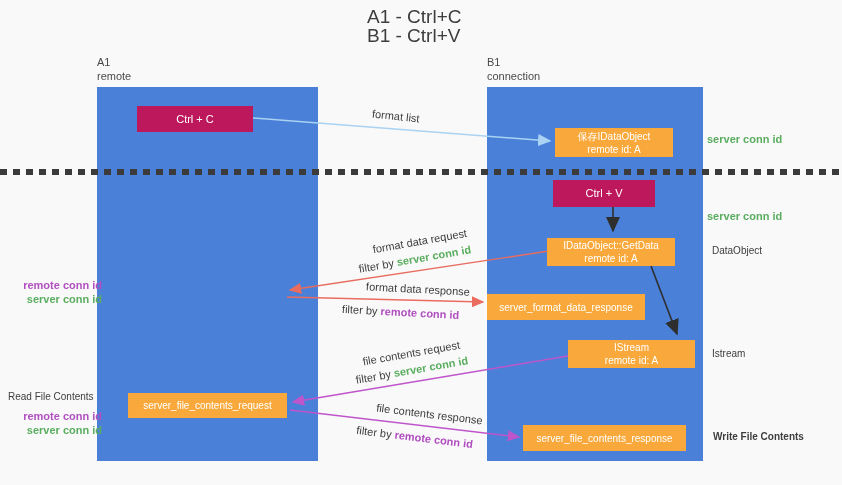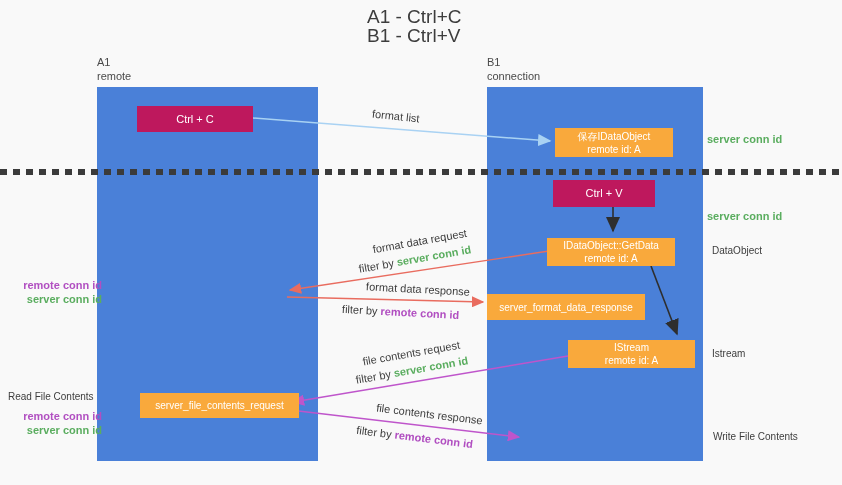--- a/index.html
+++ b/index.html
@@ -109,30 +109,33 @@
 
   <div class="node orange small" style="left:487px; top:294px; width:158px; height:26px;">
     <span class="l">server_format_data_response</span>
   </div>
 
   <div class="node orange small" style="left:568px; top:340px; width:127px; height:28px;">
     <span class="l">IStream</span>
     <span class="l">remote id: A</span>
   </div>
 
-  <div class="node orange small" style="left:128px; top:393px; width:159px; height:25px;margin-left:12px;">
+  <div class="node orange small" style="left:128px; top:393px; width:159px; height:25px;">
     <span class="l">server_file_contents_request</span>
   </div>
 
+  <div class="node orange small" style="left:523px; top:425px; width:163px; height:26px;">
+    <span class="l">server_file_contents_response</span>
+  </div>
 
   <div class="side-label conn-green" style="left:707px; top:133px;">server conn id</div>
   <div class="side-label conn-green" style="left:707px; top:210px;">server conn id</div>
   <div class="side-label" style="left:712px; top:245px;">DataObject</div>
   <div class="side-label" style="left:712px; top:348px;">Istream</div>
-  <div class="side-label" style="left:713px; top:431px;">Write File Contents</div>
+  <div class="side-label" style="left:713px; top:431px;font-weight:bold;">Write File Contents</div>
 
   <div class="left-pair" style="left:10px; top:278px;">
     <div class="conn-purple">remote conn id</div>
     <div class="conn-green">server conn id</div>
   </div>
   <div class="side-label" style="left:8px; top:391px;">Read File Contents</div>
   <div class="left-pair" style="left:10px; top:409px;">
     <div class="conn-purple">remote conn id</div>
     <div class="conn-green">server conn id</div>
   </div>

